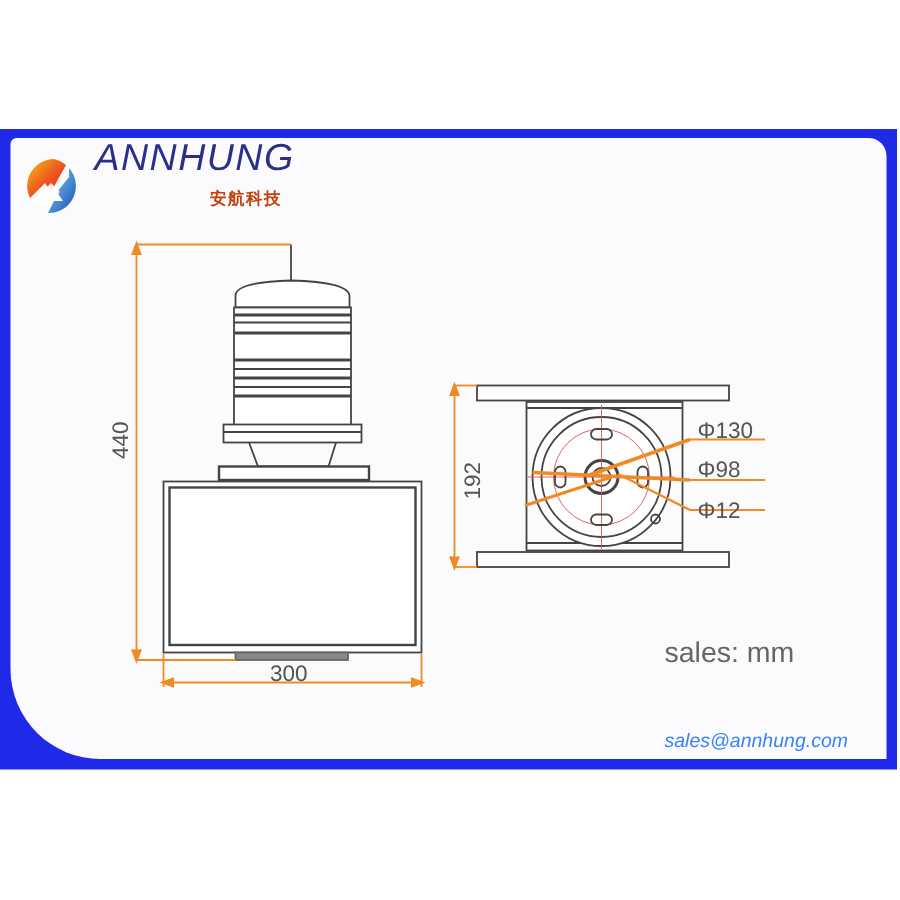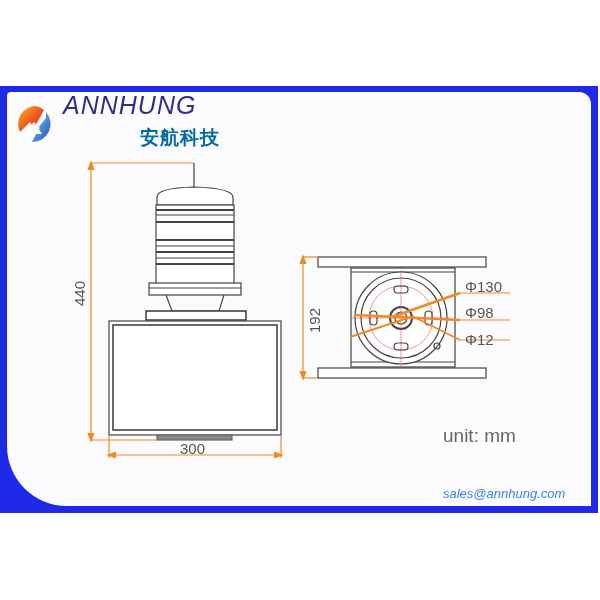--- a/index.html
+++ b/index.html
@@ -2,21 +2,21 @@
 <html><head>
 <meta charset="utf-8">
 <style>
   html, body { margin:0; padding:0; background:#ffffff; }
   body { width:600px; height:600px; position:relative; overflow:hidden; font-family:"Liberation Sans", sans-serif; }
   .frame { position:absolute; left:0; top:86px; width:598px; height:427px; background:#1f2ae8; }
   .inner { position:absolute; left:7px; top:6px; width:584px; height:414px; background:#fbfbfd;
            border-top-left-radius:4px; border-top-right-radius:12px; border-bottom-left-radius:60px; border-bottom-right-radius:0; }
   .logo { position:absolute; left:16px; top:104px; width:40px; height:40px; }
   .brand { position:absolute; left:63px; top:91px; font-size:25px; font-style:italic; font-weight:normal; color:#2a2f8a; letter-spacing:1px; }
-  .brand-cn { position:absolute; left:140px; top:125px; font-size:19px; font-weight:bold; color:#0369a1; letter-spacing:1px; }
+  .brand-cn { position:absolute; left:140px; top:125px; font-size:11px; font-weight:bold; color:#c2410c; letter-spacing:1px; }
   .drawing { position:absolute; left:0; top:0; width:600px; height:600px; }
   .dim-text { font-family:"Liberation Sans", sans-serif; fill:#555; }
   .unit { position:absolute; left:443px; top:425px; font-size:19px; color:#666; }
   .email { position:absolute; left:443px; top:486px; font-size:13px; font-style:italic; color:#3b82f6; }
 </style>
 </head>
 <body>
 
 <div class="frame">
   <div class="inner"></div>
@@ -112,14 +112,14 @@
     <line x1="460" y1="340" x2="510" y2="340"></line>
     <path d="M460 340 L440 330 L412 316" stroke-width="1.6"></path>
     <line x1="408" y1="318" x2="350" y2="337" stroke-width="2"></line>
   </g>
   <text class="dim-text" x="0" y="0" font-size="15" transform="translate(320 333) rotate(90) scale(-1 -1)">192</text>
   <text class="dim-text" x="465" y="292" font-size="15">Φ130</text>
   <text class="dim-text" x="465" y="318" font-size="15">Φ98</text>
   <text class="dim-text" x="465" y="345" font-size="15">Φ12</text>
 </svg>
 
-<div class="unit">unit: mm</div>
+<div class="unit">sales: mm</div>
 <div class="email">sales@annhung.com</div>
 
 </body></html>

